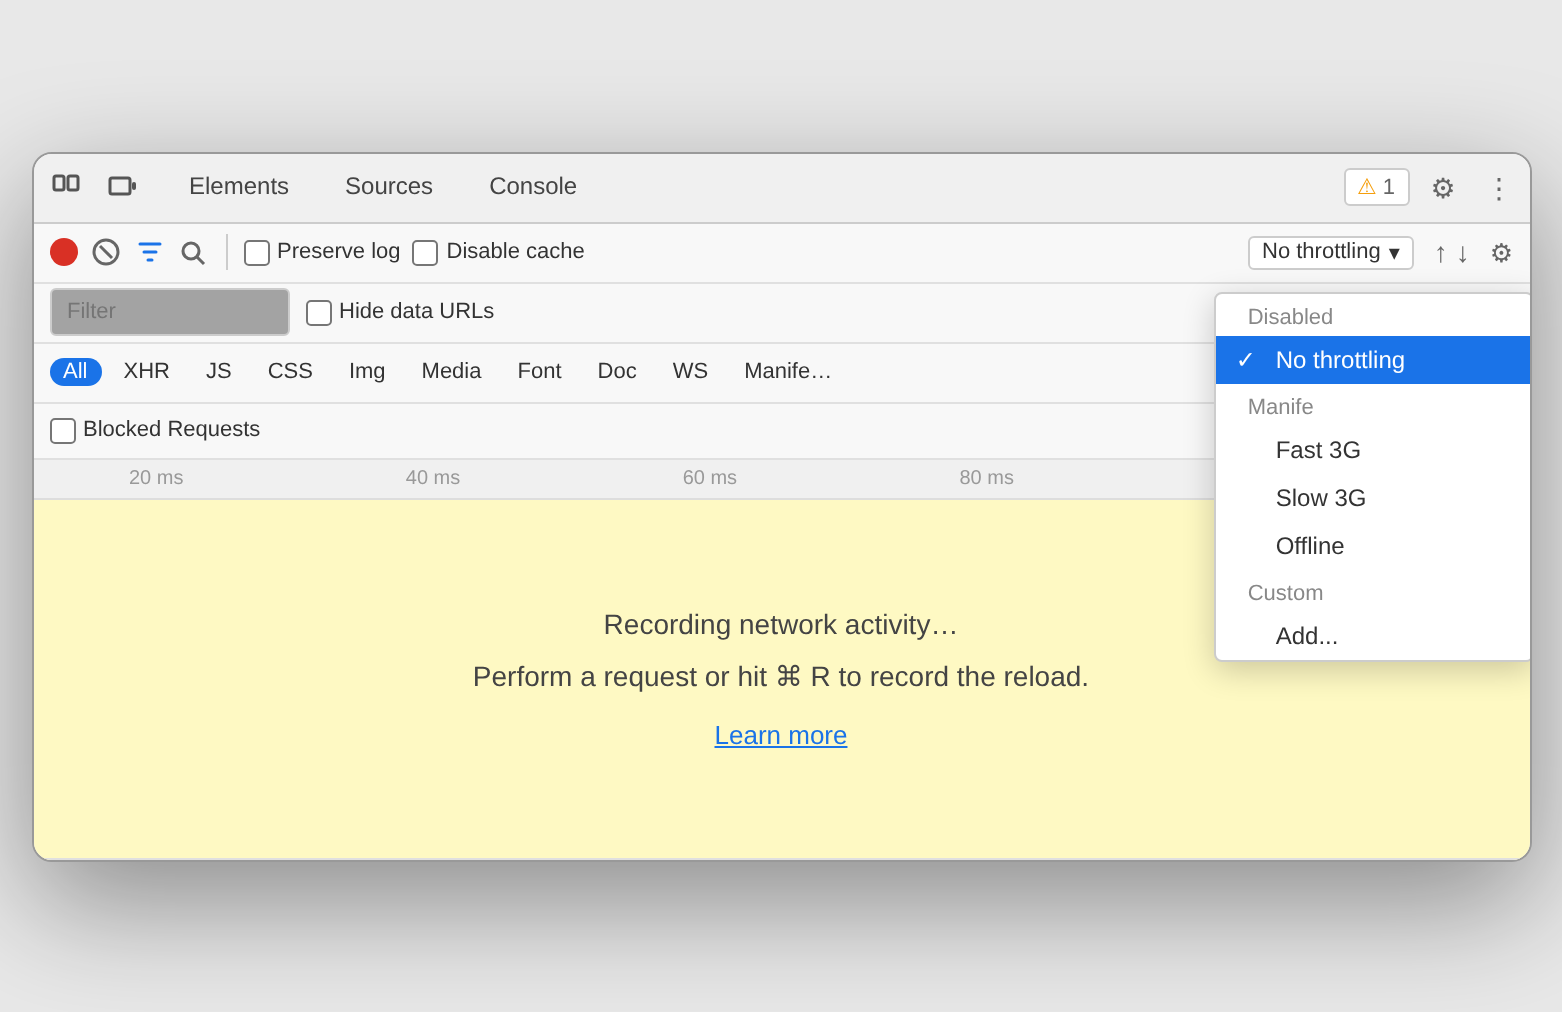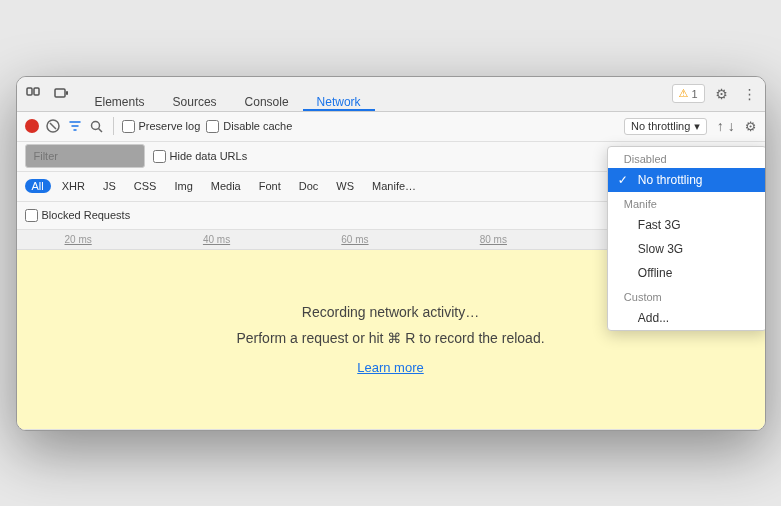--- a/index.html
+++ b/index.html
@@ -79,21 +79,21 @@
       cursor: pointer;
       border-radius: 3px;
       color: #555;
       font-size: 14px;
     }
 
     .devtools-tab {
       padding: 0 14px;
       height: 100%;
       display: flex;
-      align-items: flex-end;
+      align-items: center;
       font-size: 12px;
       color: #444;
       cursor: pointer;
       border-bottom: 2px solid transparent;
     }
     .devtools-tab.active {
       border-bottom: 2px solid #1a73e8;
       color: #1a73e8;
     }
 
@@ -290,21 +290,20 @@
     
     .timeline-header {
       background: #f0f0f0;
       display: flex;
       align-items: center;
       height: 20px;
       border-bottom: 1px solid #ddd;
       padding: 0 8px;
       font-size: 10px;
       color: #888;
-      text-decoration: underline;
     }
     .timeline-marks {
       display: flex;
       width: 100%;
       position: relative;
       padding-left: 40px;
     }
     .timeline-mark {
       flex: 1;
       text-align: left;
@@ -402,23 +401,20 @@
     </div>
 
     <div class="devtools-tab">
       <span>Elements</span>
     </div>
     <div class="devtools-tab">
       <span>Sources</span>
     </div>
     <div class="devtools-tab">
       <span>Console</span>
-    </div>
-    <div class="devtools-tab active">
-      <span>Network</span>
     </div>
 
     <div class="devtools-tab-right">
       <div class="warning-badge">
         <span style="color:#f59e0b;">⚠</span>
         <span>1</span>
       </div>
       <div class="gear-icon">⚙</div>
       <div class="more-icon">⋮</div>
     </div>

